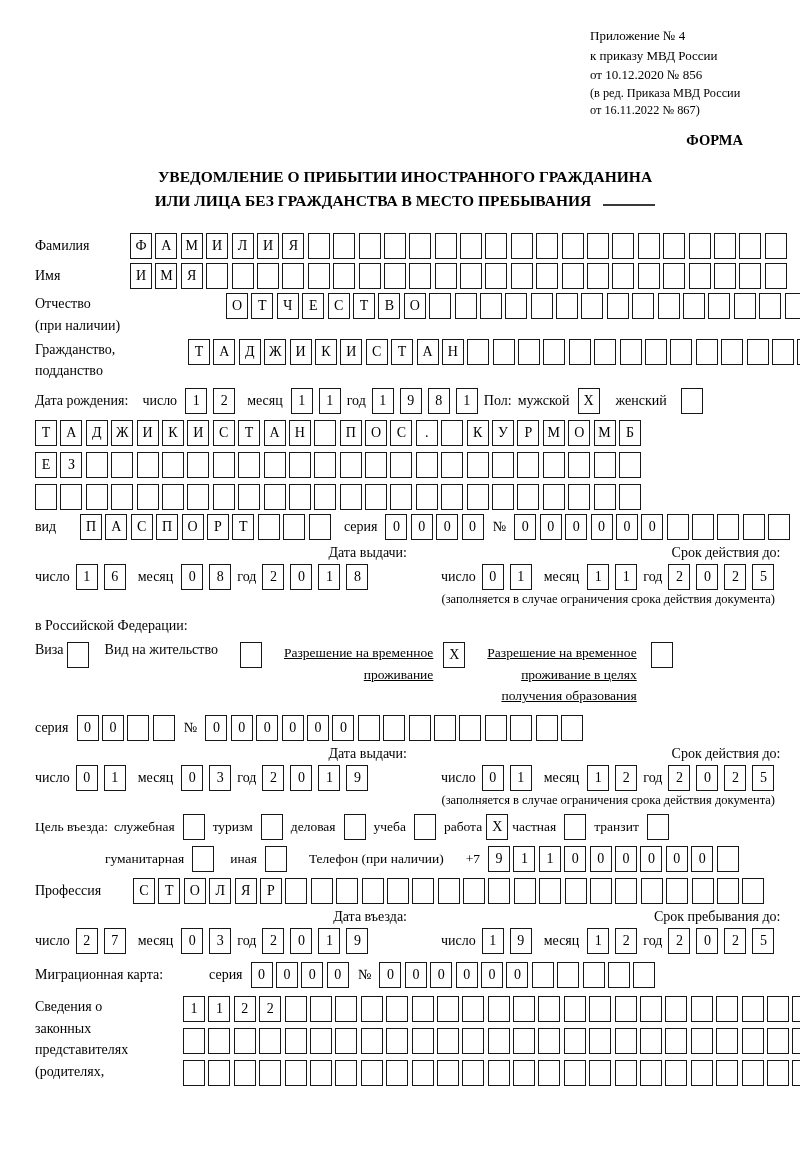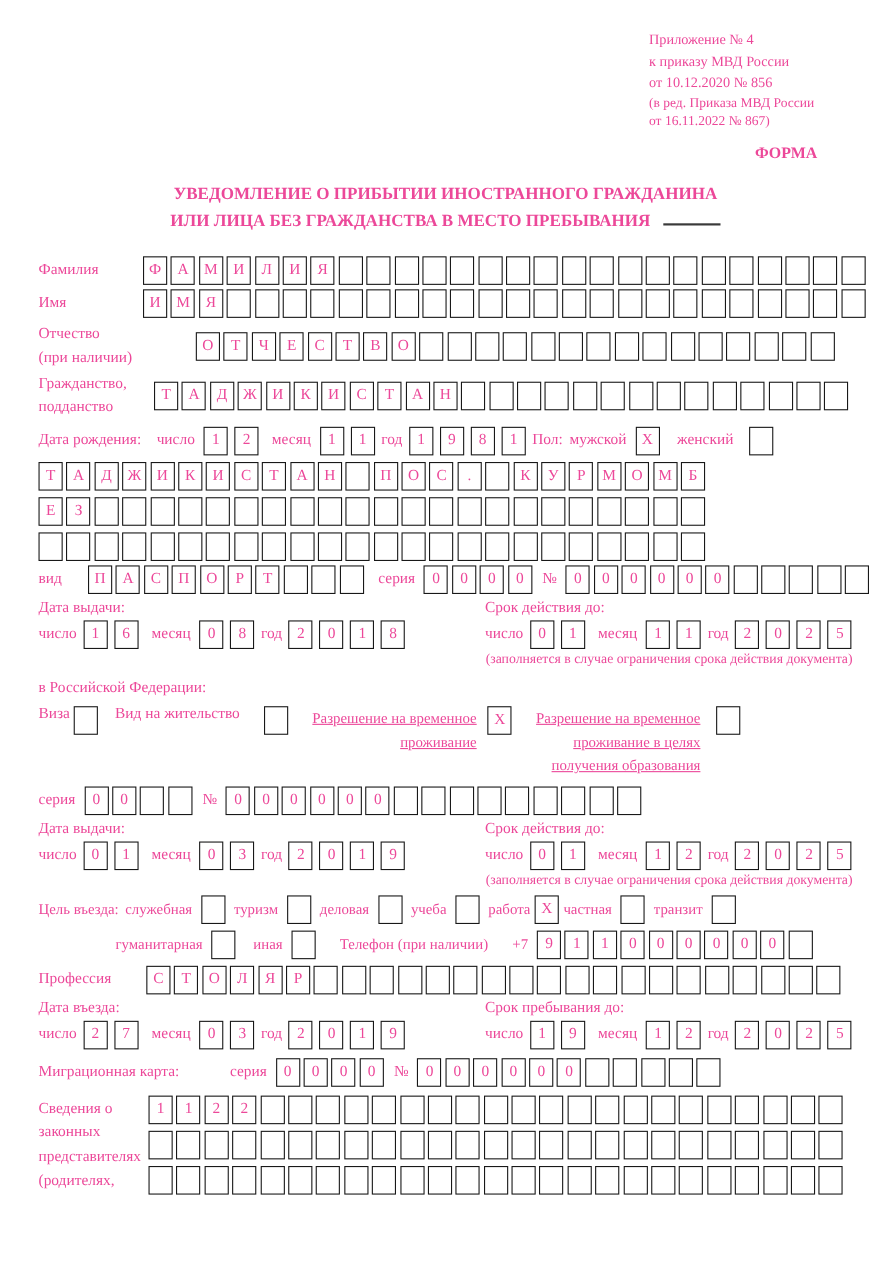--- a/index.html
+++ b/index.html
@@ -1,46 +1,46 @@
 <!DOCTYPE html>
 <html><head>
 <meta charset="utf-8">
 <style>
   html,body{margin:0;padding:0;background:#fff;}
   .page{position:relative;width:800px;height:1163px;box-sizing:border-box;
-        padding:26px 25px 12px 35px;overflow:hidden;background:#fff;color:#ec4899;
+        padding:26px 25px 12px 35px;overflow:hidden;background:#fff;color:#000000;
         font-family:"Liberation Serif","DejaVu Serif",serif;}
   .ref-block{margin-left:555px;font-size:13px;line-height:1.5;}
   .ref-sub{font-size:12.3px;line-height:1.45;}
   .forma{margin-top:12px;text-align:right;margin-right:32px;font-weight:bold;font-size:14.5px;}
   .title{margin-top:16px;text-align:center;font-weight:bold;font-size:15.5px;line-height:1.55;}
   .blank{display:inline-block;width:52px;border-bottom:2px solid #3a3a3a;margin-left:12px;}
   .sec-head{margin-top:22px;font-weight:bold;font-size:14px;white-space:nowrap;letter-spacing:0.2px;}
   .row{display:flex;align-items:center;}
-  .top{align-items:center;}
+  .top{align-items:flex-start;gap:48px;}
   .lbl{font-size:14px;white-space:nowrap;}
   .lbl-block{font-size:14px;line-height:1.55;white-space:nowrap;}
   .small{font-size:12.5px;}
   .cells{display:flex;flex-wrap:nowrap;}
   .cell{flex:0 0 auto;width:22px;height:26px;box-sizing:border-box;border:1.7px solid #181818;
         margin-right:3.4px;display:flex;align-items:center;justify-content:center;
         font-size:14px;line-height:1;background:#fff;}
   .sp .cell{margin-right:6px;}
   .chk{margin-left:8px;margin-right:0;}
   .w95{flex:0 0 95px;}  .w105{flex:0 0 105px;} .w120{flex:0 0 120px;}
   .w143{flex:0 0 143px;} .w45{flex:0 0 45px;} .w98{flex:0 0 98px;} .w100{flex:0 0 100px;}
   .ml6{margin-left:6px;} .ml8{margin-left:8px;} .ml10{margin-left:10px;}
   .ml14{margin-left:14px;} .ml16{margin-left:16px;} .ml22{margin-left:22px;}
   .mt2{margin-top:2px;} .mt4{margin-top:4px;} .mt6{margin-top:6px;} .mt8{margin-top:8px;} .mt20{margin-top:20px;}
   .mb6{margin-bottom:6px;}
   .center-head{margin-top:6px;text-align:center;font-weight:bold;font-size:14px;}
   .dates{display:flex;margin-top:5px;}
   .dcol-l{flex:0 0 372px;}
   .dcol-r{flex:1 1 auto;padding-left:34px;}
-  .dhead{font-size:14px;text-align:left;margin-bottom:3px;}
+  .dhead{font-size:14px;text-align:right;margin-bottom:3px;}
   .note-right{text-align:right;margin-top:2px;}
   .intro{font-size:14px;line-height:1.8;margin-top:6px;}
   .optrow{align-items:flex-start;margin-top:4px;font-size:13.5px;}
   .optlbl{font-size:13.5px;text-align:right;line-height:1.6;white-space:nowrap;text-decoration:underline;}
   .goal .lbl{font-size:13.5px;}
   .reps-right{flex:1 1 auto;}
 </style>
 </head>
 <body>
 

